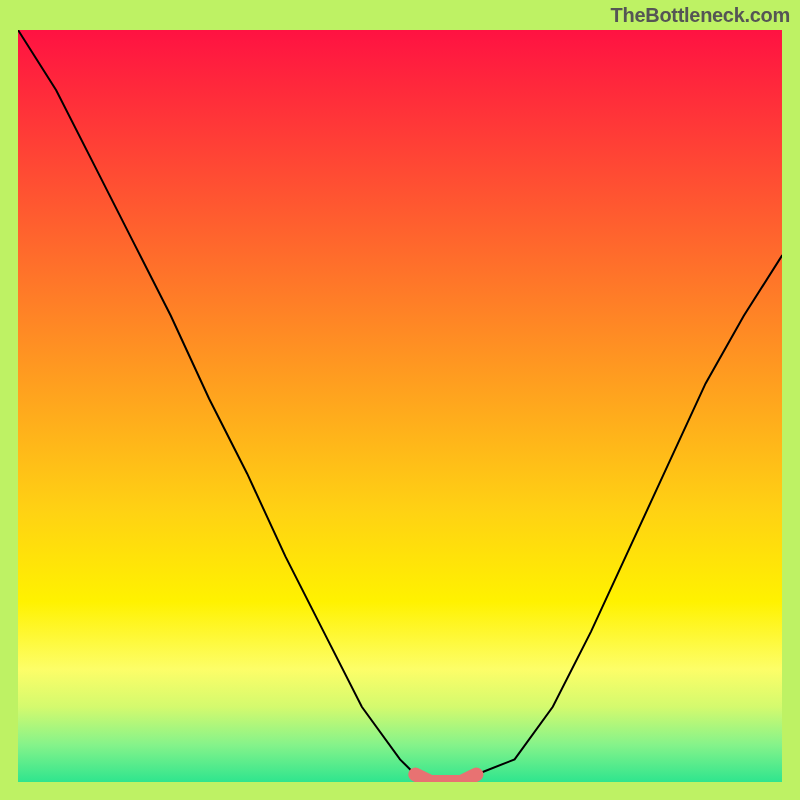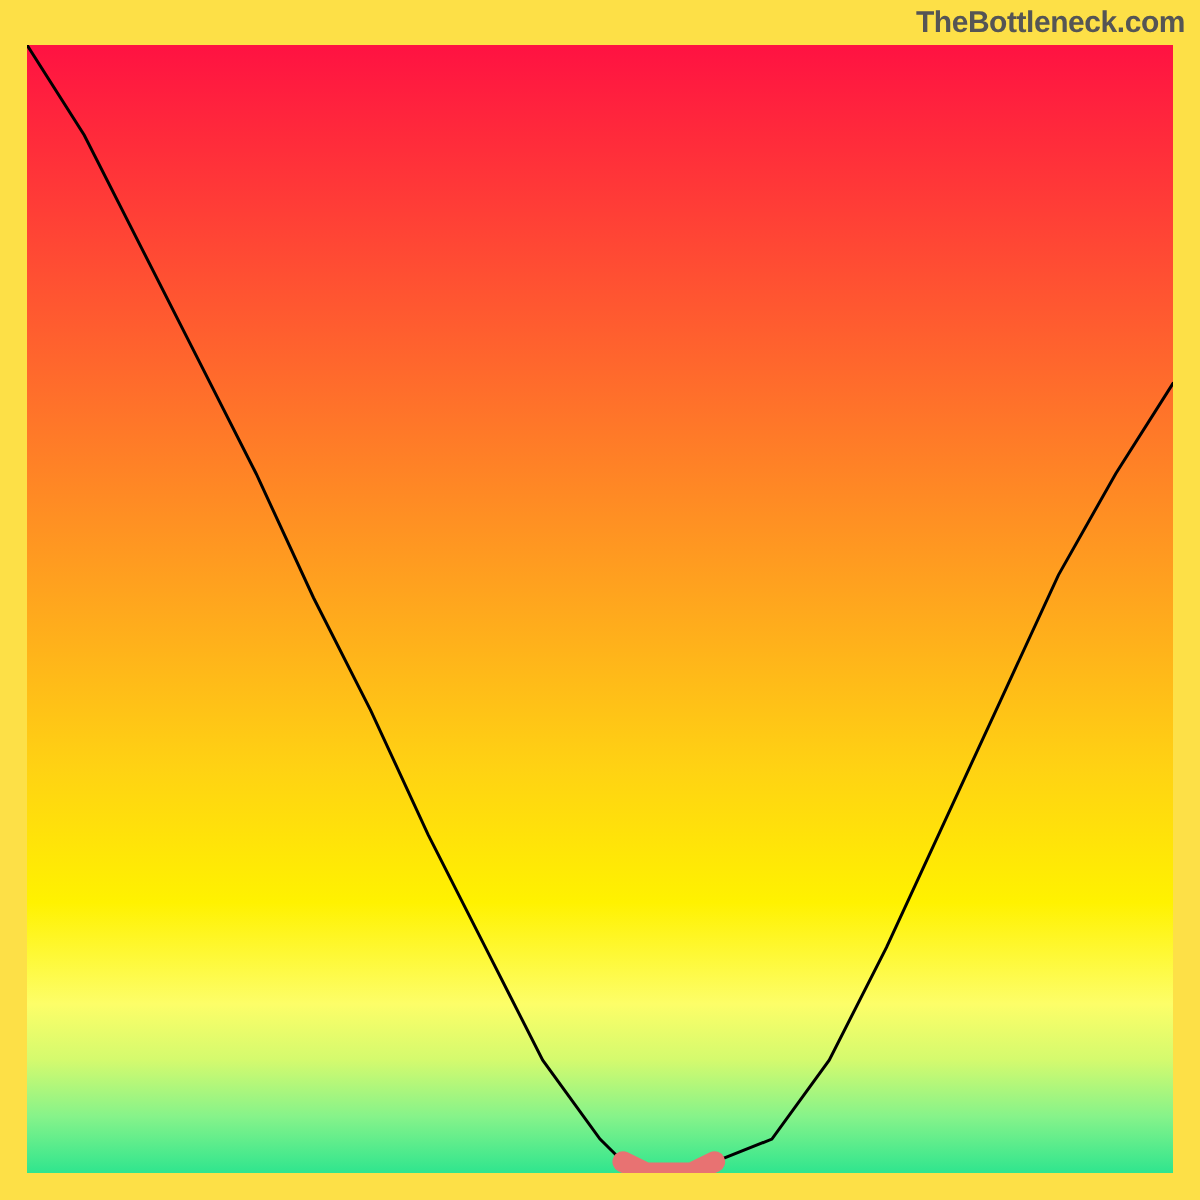--- a/index.html
+++ b/index.html
@@ -8,21 +8,21 @@
     background: #000;
     width: 800px;
     height: 800px;
     overflow: hidden;
     font-family: Arial, Helvetica, sans-serif;
   }
   .frame {
     width: 800px;
     height: 800px;
     position: relative;
-    background: #fde047;
+    background: #bef264;
   }
   .watermark {
     position: absolute;
     top: 4px;
     right: 10px;
     color: #555;
     font-size: 20px;
     font-weight: 600;
     z-index: 10;
     letter-spacing: -0.3px;

